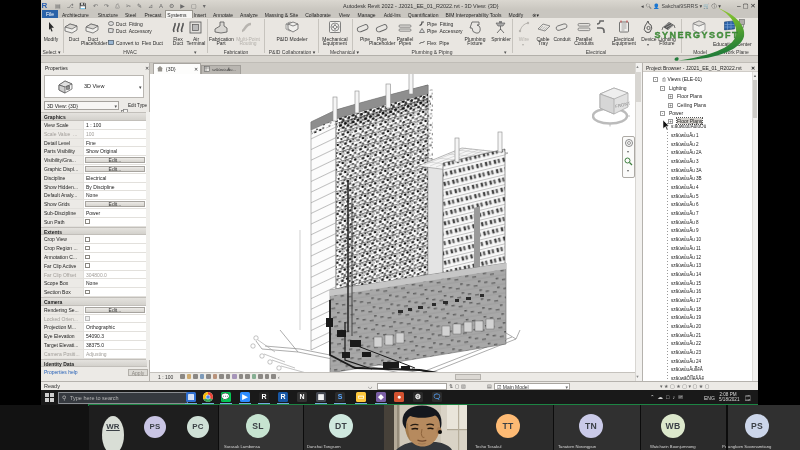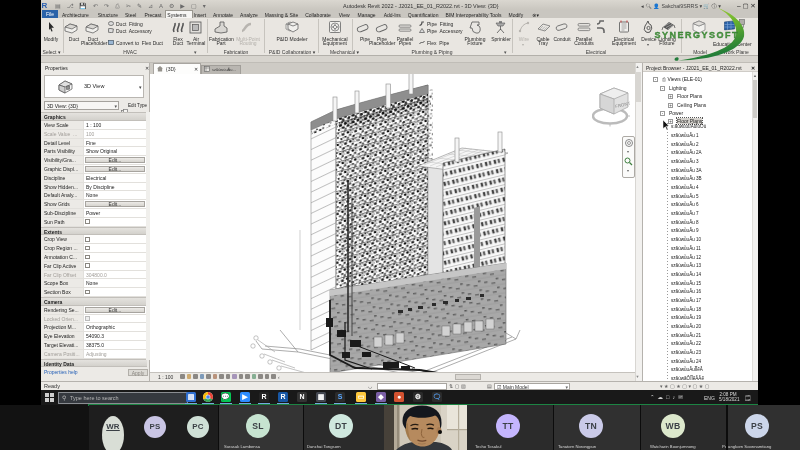--- a/index.html
+++ b/index.html
@@ -644,21 +644,21 @@
     <div class="abs" style="left:554px;top:405px;width:85.5px;height:45px;background:#303030;"></div>
     <div class="abs" style="left:641px;top:405px;width:85.5px;height:45px;background:#2b2b2b;"></div>
     <div class="abs" style="left:728px;top:405px;width:72px;height:45px;background:#303030;"></div>
     <div class="abs" style="left:102px;top:416px;width:22px;height:38px;border-radius:50%;background:#d9ded6;color:#3a3f45;font-size:7.92px;font-weight:bold;text-align:center;line-height:22px;letter-spacing:0.2px;text-decoration:underline;">WR</div>
     <div class="abs" style="left:144px;top:416px;width:22px;height:22px;border-radius:50%;background:#c9c5e4;color:#3a3f45;font-size:7.92px;font-weight:bold;text-align:center;line-height:22px;letter-spacing:0.2px;">PS</div>
     <div class="abs" style="left:187px;top:416px;width:22px;height:22px;border-radius:50%;background:#cfe0d6;color:#3a3f45;font-size:7.92px;font-weight:bold;text-align:center;line-height:22px;letter-spacing:0.2px;">PC</div>
     <div class="abs" style="left:246px;top:414px;width:24px;height:24px;border-radius:50%;background:#c6e3d0;color:#3a3f45;font-size:8.64px;font-weight:bold;text-align:center;line-height:24px;letter-spacing:0.2px;">SL</div>
     <div class="abs" style="left:224px;top:443.5px;font-size:4.2px;color:#d8d8d8;white-space:nowrap;">Surasak Lambensa</div>
     <div class="abs" style="left:329px;top:414px;width:24px;height:24px;border-radius:50%;background:#cfe8de;color:#3a3f45;font-size:8.64px;font-weight:bold;text-align:center;line-height:24px;letter-spacing:0.2px;">DT</div>
     <div class="abs" style="left:307px;top:443.5px;font-size:4.2px;color:#d8d8d8;white-space:nowrap;">Danchai Tongsorn</div>
-    <div class="abs" style="left:496px;top:414px;width:24px;height:24px;border-radius:50%;background:#c4b5fd;color:#3a3f45;font-size:8.64px;font-weight:bold;text-align:center;line-height:24px;letter-spacing:0.2px;">TT</div>
+    <div class="abs" style="left:496px;top:414px;width:24px;height:24px;border-radius:50%;background:#fdba74;color:#3a3f45;font-size:8.64px;font-weight:bold;text-align:center;line-height:24px;letter-spacing:0.2px;">TT</div>
     <div class="abs" style="left:475px;top:443.5px;font-size:4.2px;color:#d8d8d8;white-space:nowrap;">Techo Tosakul</div>
     <div class="abs" style="left:579px;top:414px;width:24px;height:24px;border-radius:50%;background:#cacae8;color:#3a3f45;font-size:8.64px;font-weight:bold;text-align:center;line-height:24px;letter-spacing:0.2px;">TN</div>
     <div class="abs" style="left:558px;top:443.5px;font-size:4.2px;color:#d8d8d8;white-space:nowrap;">Tanatorn Norongpun</div>
     <div class="abs" style="left:661px;top:414px;width:24px;height:24px;border-radius:50%;background:#dce8cc;color:#3a3f45;font-size:8.64px;font-weight:bold;text-align:center;line-height:24px;letter-spacing:0.2px;">WB</div>
     <div class="abs" style="left:650px;top:443.5px;font-size:4.2px;color:#d8d8d8;white-space:nowrap;">Watcharin Boonjumnong</div>
     <div class="abs" style="left:745px;top:414px;width:24px;height:24px;border-radius:50%;background:#ccd6ea;color:#3a3f45;font-size:8.64px;font-weight:bold;text-align:center;line-height:24px;letter-spacing:0.2px;">PS</div>
     <div class="abs" style="left:722px;top:443.5px;font-size:4.2px;color:#d8d8d8;white-space:nowrap;">Palangkorn Soonnamtiang</div>
   </div>
 
 <div class="abs" style="left:217.5px;top:405px;width:1.6px;height:45px;background:#0c0c0c;"></div>

